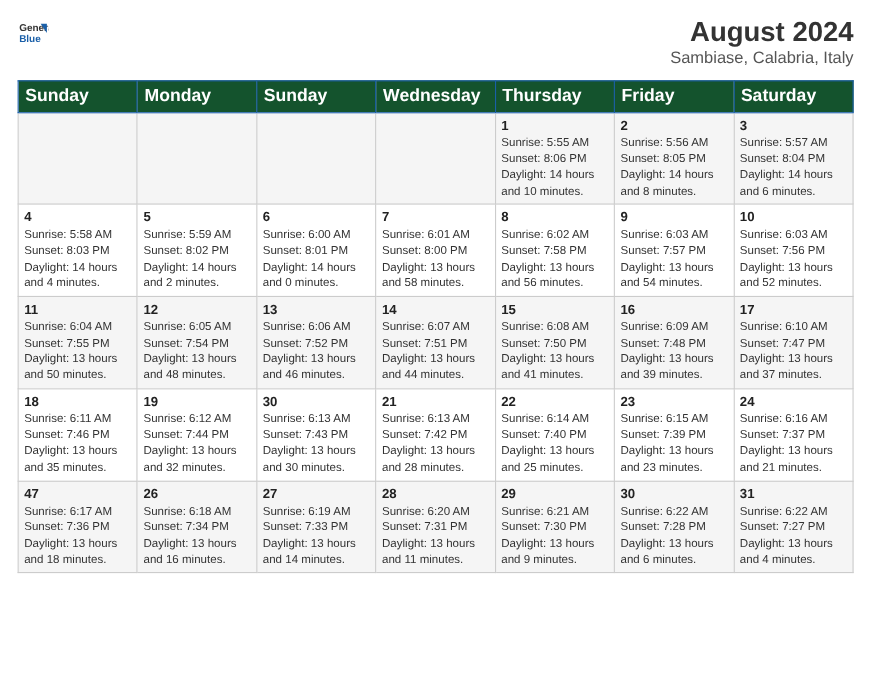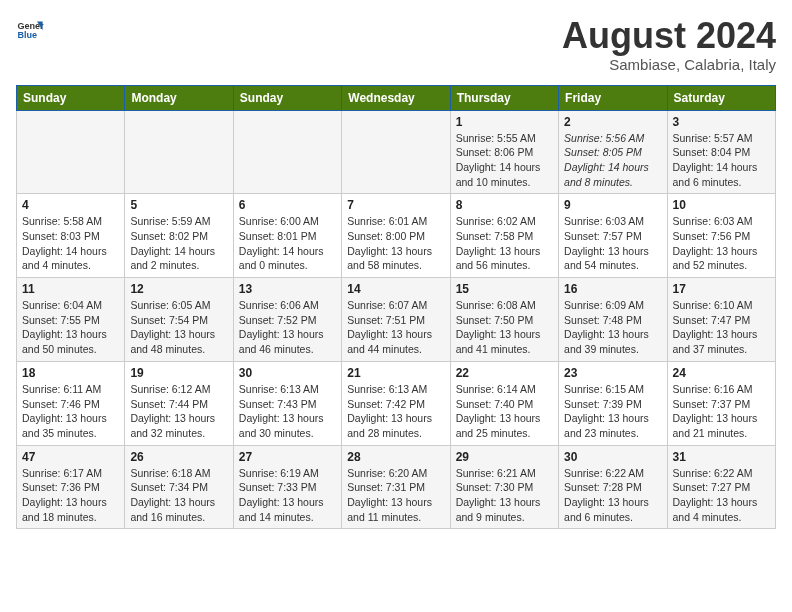--- a/index.html
+++ b/index.html
@@ -29,40 +29,40 @@
     }
     .logo-blue { color: #1a5fa8; }
     .logo-icon {
       width: 28px;
       height: 28px;
     }
     .title-area {
       text-align: right;
     }
     .month-year {
-      font-size: 36px;
+      font-size: 25px;
       font-weight: bold;
       color: #333;
       line-height: 1.1;
     }
     .location {
       font-size: 15px;
       color: #555;
     }
     table {
       width: 100%;
       border-collapse: collapse;
       font-size: 11px;
     }
     thead th {
-      background-color: #4d7c0f;
+      background-color: #14532d;
       color: #fff;
       padding: 5px 6px;
       text-align: left;
-      font-size: 12px;
+      font-size: 16px;
       font-weight: bold;
       border: 1px solid #1a5fa8;
     }
     tbody td {
       border: 1px solid #ccc;
       vertical-align: top;
       padding: 4px 5px;
       width: calc(100% / 7);
       height: 80px;
     }
@@ -125,21 +125,21 @@
         <td class="empty"></td>
         <td>
           <span class="day-num">1</span>
           <div class="day-info" style="white-space: pre-line;">Sunrise: 5:55 AM
 Sunset: 8:06 PM
 Daylight: 14 hours
 and 10 minutes.</div>
         </td>
         <td>
           <span class="day-num">2</span>
-          <div class="day-info" style="white-space: pre-line; font-style: italic;">Sunrise: 5:56 AM
+          <div class="day-info" style="white-space: pre-line;">Sunrise: 5:56 AM
 Sunset: 8:05 PM
 Daylight: 14 hours
 and 8 minutes.</div>
         </td>
         <td>
           <span class="day-num">3</span>
           <div class="day-info" style="white-space: pre-line;">Sunrise: 5:57 AM
 Sunset: 8:04 PM
 Daylight: 14 hours
 and 6 minutes.</div>

